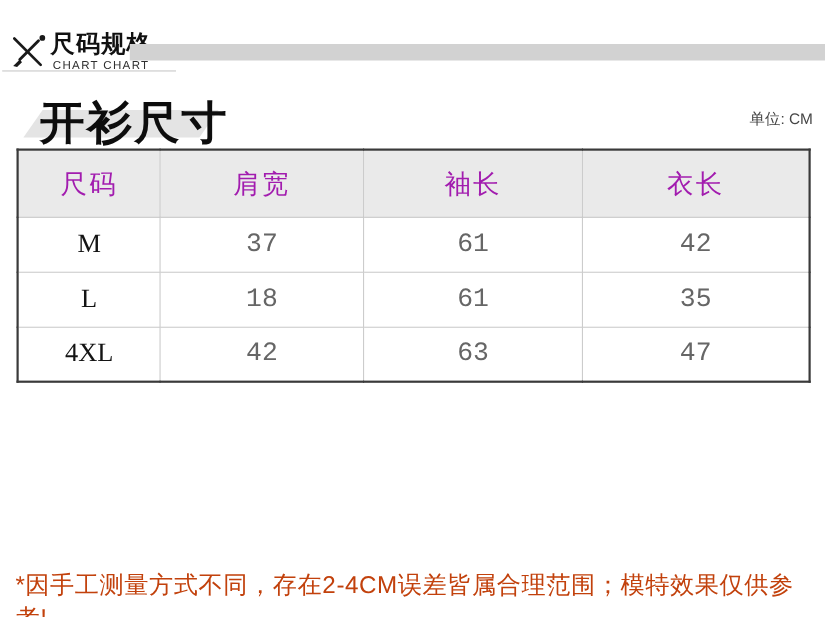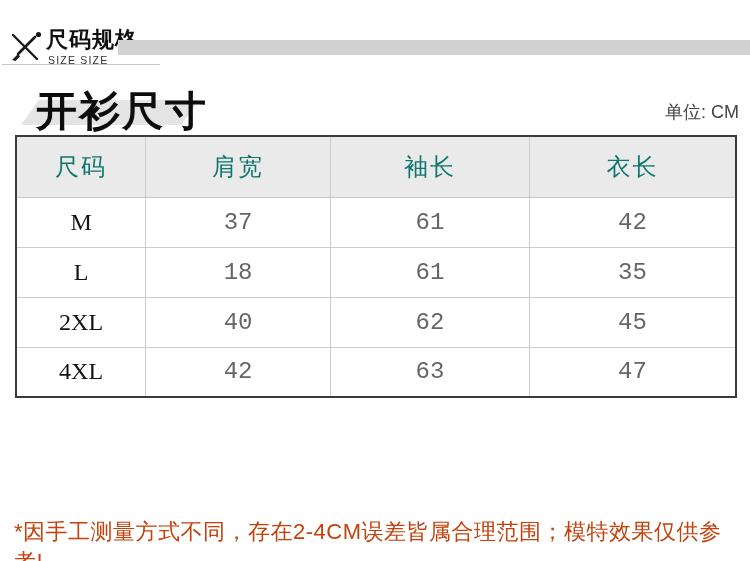--- a/index.html
+++ b/index.html
@@ -42,37 +42,37 @@
     width: 160px; height: 25px; background: #e4e4e4;
     transform: skewX(-35deg);
   }
   .page-title {
     position: absolute; left: 36px; top: 0;
     font-size: 41px; font-weight: bold; color: #0d0d0d;
     letter-spacing: 2px;
   }
   .unit-label {
     position: absolute; right: 11px; top: 16px;
-    font-size: 18px; color: #454545;
+    font-size: 14px; color: #454545;
   }
 
   
   .size-table {
     position: absolute; left: 15px; top: 135px;
     width: 722px;
     border-collapse: collapse;
     table-layout: fixed;
     font-family: "Liberation Serif", "DejaVu Serif", serif;
     text-align: center;
   }
   .size-table, .size-table th, .size-table td { border: 1px solid #cccccc; }
   .size-table { border: 2px solid #3a3a3a; }
   .size-table th {
     height: 61px; background: #eaeaea;
-    font-size: 24px; font-weight: normal; color: #0f766e;
+    font-size: 24px; font-weight: normal; color: #a21caf;
     letter-spacing: 2px;
     border-bottom: 1px solid #c4c4c4;
   }
   .size-table td { height: 50px; font-size: 24px; }
   .size-table td.size-cell  { color: #141414; }
   .size-table td.value-cell { color: #666666; font-family: Liberation Mono, monospace; }
 
   
   .footnote {
     position: absolute; left: 14px; top: 517px;
@@ -88,21 +88,21 @@
     <line x1="5" y1="5" x2="29" y2="29" stroke="#1a1a1a" stroke-width="2.4" stroke-linecap="round"></line>
 
     <line x1="10" y1="24" x2="27" y2="7" stroke="#1a1a1a" stroke-width="2.6" stroke-linecap="round"></line>
 
     <path d="M10 24 L4 30 L7.5 31 L12 26.5 Z" fill="#1a1a1a"></path>
 
     <circle cx="30.5" cy="4.5" r="2.6" fill="#1a1a1a"></circle>
   </svg>
   <div class="brand-text">
     <div class="brand-cn">尺码规格</div>
-    <div class="brand-en">SIZE SIZE</div>
+    <div class="brand-en">CHART CHART</div>
   </div>
 </div>
 <div class="brand-underline"></div>
 <div class="header-bar"></div>
 
 <div class="title-block">
   <div class="title-shape"></div>
   <div class="page-title">开衫尺寸</div>
   <div class="unit-label">单位: CM</div>
 </div>
@@ -129,26 +129,20 @@
       <td class="value-cell">61</td>
       <td class="value-cell">42</td>
     </tr>
     <tr>
       <td class="size-cell">L</td>
       <td class="value-cell">18</td>
       <td class="value-cell">61</td>
       <td class="value-cell">35</td>
     </tr>
     <tr>
-      <td class="size-cell">2XL</td>
-      <td class="value-cell">40</td>
-      <td class="value-cell">62</td>
-      <td class="value-cell">45</td>
-    </tr>
-    <tr>
       <td class="size-cell">4XL</td>
       <td class="value-cell">42</td>
       <td class="value-cell">63</td>
       <td class="value-cell">47</td>
     </tr>
   </tbody>
 </table>
 
 <div class="footnote">*因手工测量方式不同，存在2-4CM误差皆属合理范围；模特效果仅供参考!</div>
 

